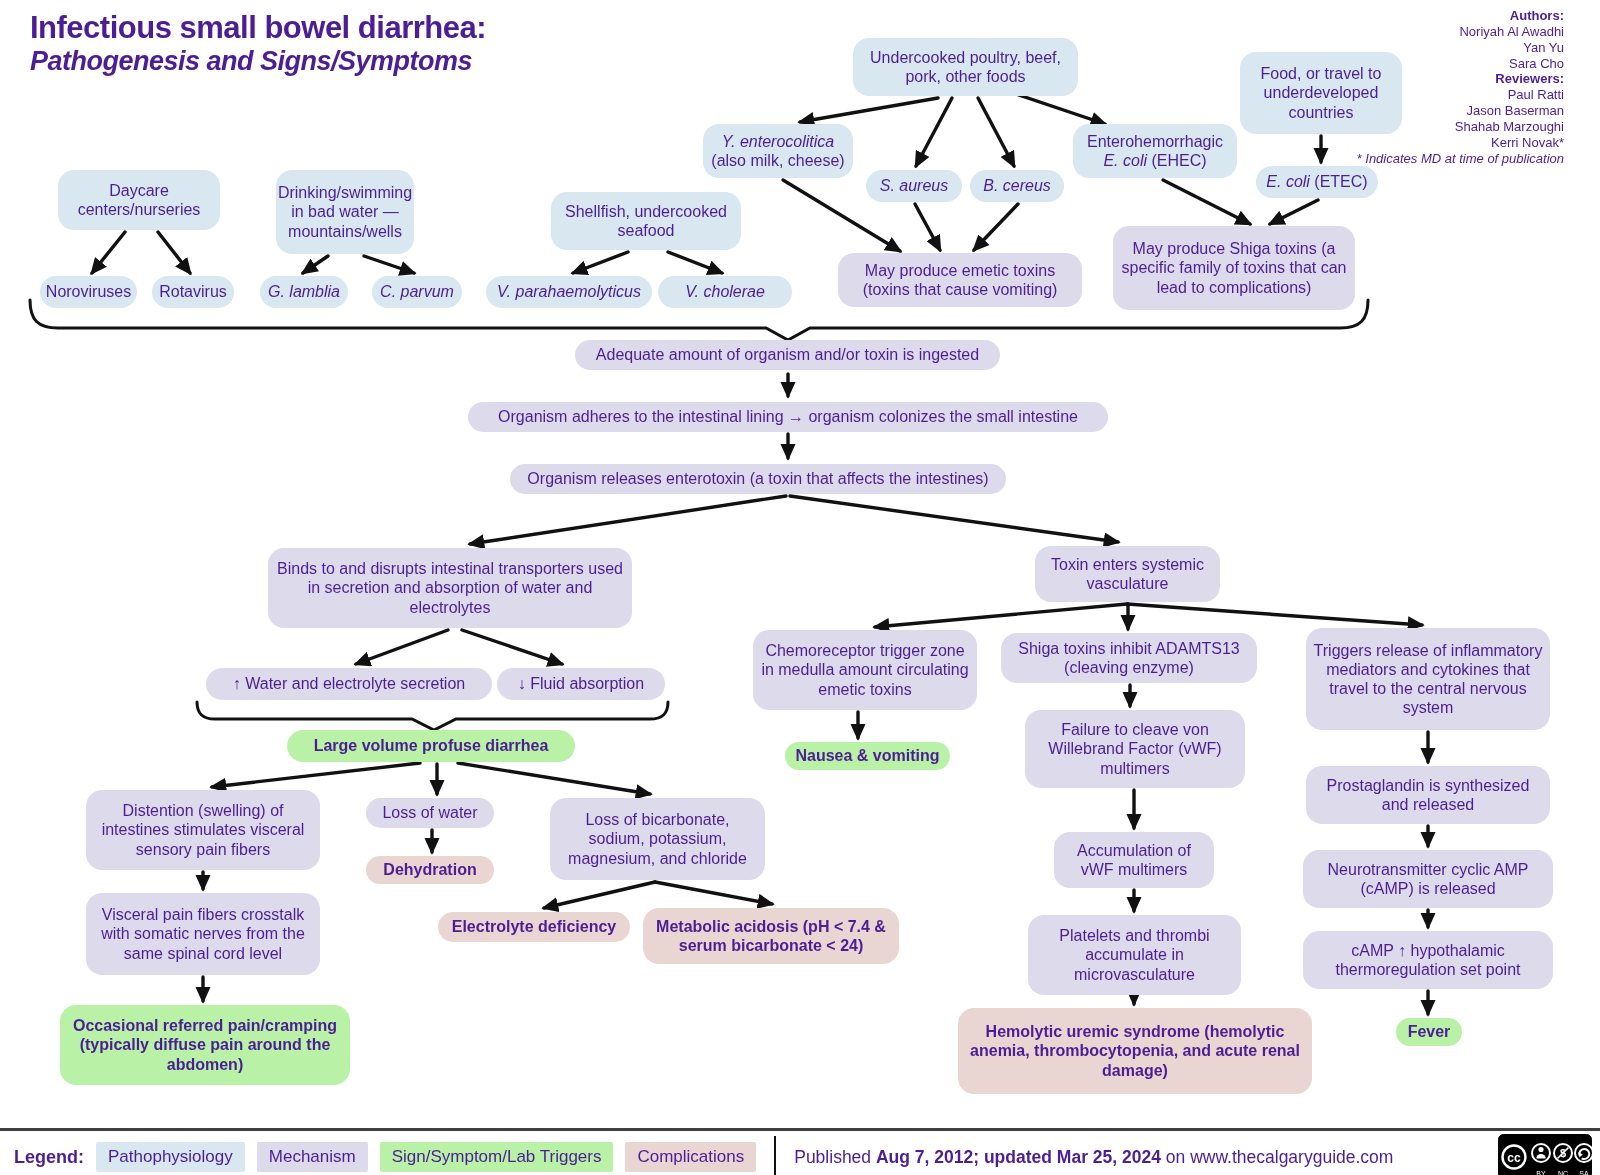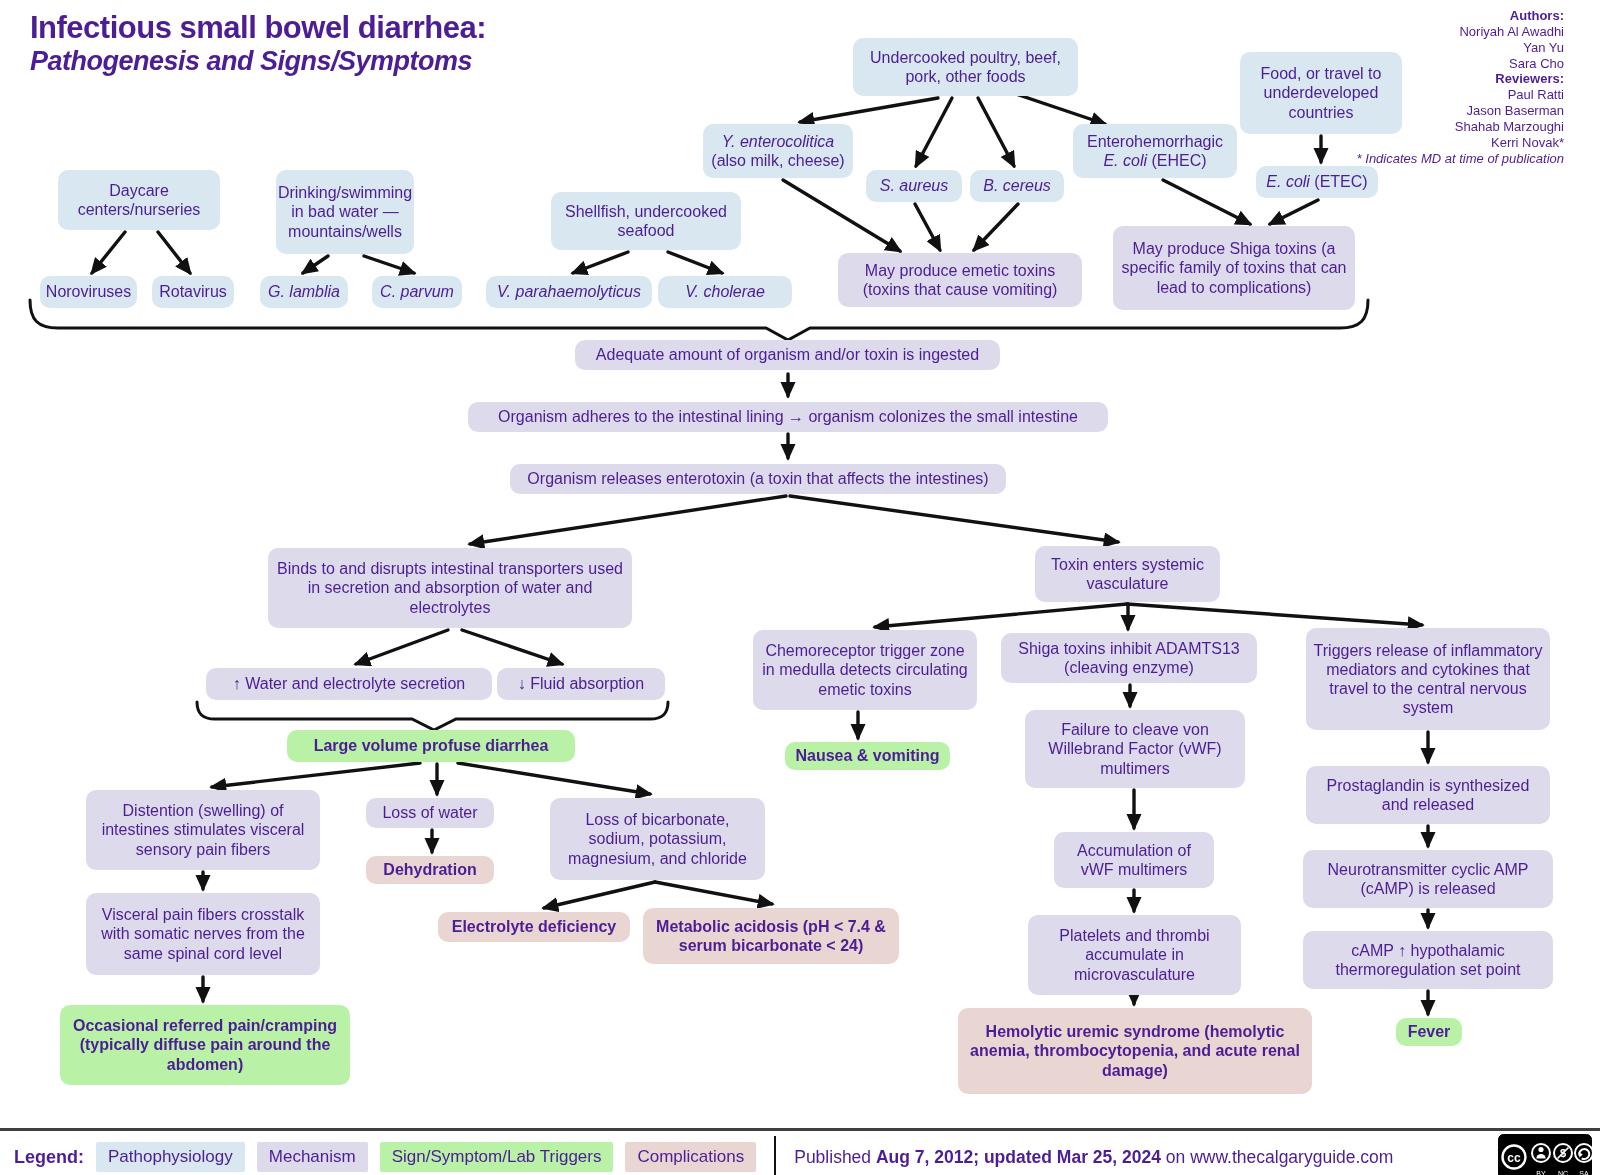--- a/index.html
+++ b/index.html
@@ -6,21 +6,21 @@
   .canvas{position:relative;width:1600px;height:1175px;background:#fff;
           font-family:"Liberation Sans",sans-serif;color:#4c1d95;overflow:hidden;}
   .title{position:absolute;left:30px;top:10px;line-height:1.15;}
   .title .t1{font-size:31px;font-weight:bold;letter-spacing:-0.5px;}
   .title .t2{font-size:27px;font-weight:bold;font-style:italic;letter-spacing:-0.5px;}
   .credits{position:absolute;top:8px;right:36px;width:220px;text-align:right;
            font-size:13px;line-height:1.22;}
   .credits .b{font-weight:bold;}
   .credits .note{font-style:italic;}
   .node{position:absolute;display:flex;flex-direction:column;align-items:center;justify-content:center;
-        text-align:center;border-radius:10px;font-size:16px;line-height:1.2;
+        text-align:center;border-radius:16px;font-size:16px;line-height:1.2;
         padding:2px 6px;box-sizing:border-box;z-index:2;}
   .blue{background:#d8e7f0;}
   .lav{background:#dcdaeb;}
   .green{background:#b9f2a6;}
   .rose{background:#e9d5d2;}
   .bold{font-weight:bold;}
   .it{font-style:italic;}
   svg.layer{position:absolute;left:0;top:0;z-index:1;}
   .footer{position:absolute;left:0;top:1120px;width:1600px;height:55px;
           border-top:3px solid #404040;display:flex;align-items:center;box-sizing:border-box;margin-top:8px;}
@@ -147,21 +147,21 @@
   <div class="node lav" style="left:468px;top:402px;width:640px;height:30px">Organism adheres to the intestinal lining → organism colonizes the small intestine</div>
   <div class="node lav" style="left:510px;top:464px;width:496px;height:30px">Organism releases enterotoxin (a toxin that affects the intestines)</div>
   <div class="node lav" style="left:206px;top:668px;width:286px;height:32px">↑ Water and electrolyte secretion</div>
   <div class="node lav" style="left:268px;top:548px;width:364px;height:80px">Binds to and disrupts intestinal transporters used in secretion and absorption of water and electrolytes</div>
   <div class="node lav" style="left:497px;top:668px;width:168px;height:32px">↓ Fluid absorption</div>
   <div class="node lav" style="left:86px;top:790px;width:234px;height:80px">Distention  (swelling) of intestines stimulates visceral sensory pain fibers</div>
   <div class="node lav" style="left:86px;top:893px;width:234px;height:82px">Visceral pain fibers crosstalk with somatic nerves from the same spinal cord level</div>
   <div class="node lav" style="left:366px;top:798px;width:128px;height:30px">Loss of water</div>
   <div class="node lav" style="left:550px;top:798px;width:215px;height:82px">Loss of bicarbonate, sodium, potassium, magnesium, and chloride</div>
   <div class="node lav" style="left:1035px;top:546px;width:185px;height:56px">Toxin enters systemic vasculature</div>
-  <div class="node lav" style="left:753px;top:630px;width:224px;height:80px">Chemoreceptor trigger zone in medulla detects circulating emetic toxins</div>
+  <div class="node lav" style="left:753px;top:630px;width:224px;height:80px">Chemoreceptor trigger zone in medulla amount circulating emetic toxins</div>
   <div class="node lav" style="left:1001px;top:633px;width:256px;height:50px">Shiga toxins inhibit ADAMTS13 (cleaving enzyme)</div>
   <div class="node lav" style="left:1025px;top:710px;width:220px;height:78px">Failure to cleave von Willebrand Factor (vWF) multimers</div>
   <div class="node lav" style="left:1054px;top:832px;width:160px;height:56px">Accumulation of vWF multimers</div>
   <div class="node lav" style="left:1028px;top:915px;width:213px;height:80px">Platelets and thrombi accumulate in microvasculature</div>
   <div class="node lav" style="left:1306px;top:628px;width:244px;height:102px">Triggers release of inflammatory mediators and cytokines that travel to the central nervous system</div>
   <div class="node lav" style="left:1306px;top:766px;width:244px;height:58px">Prostaglandin is synthesized and released</div>
   <div class="node lav" style="left:1303px;top:850px;width:250px;height:58px">Neurotransmitter cyclic AMP (cAMP) is released</div>
   <div class="node lav" style="left:1303px;top:931px;width:250px;height:58px">cAMP ↑ hypothalamic thermoregulation set point</div>
 
   <div class="node green bold" style="left:287px;top:730px;width:288px;height:32px">Large volume profuse diarrhea</div>

